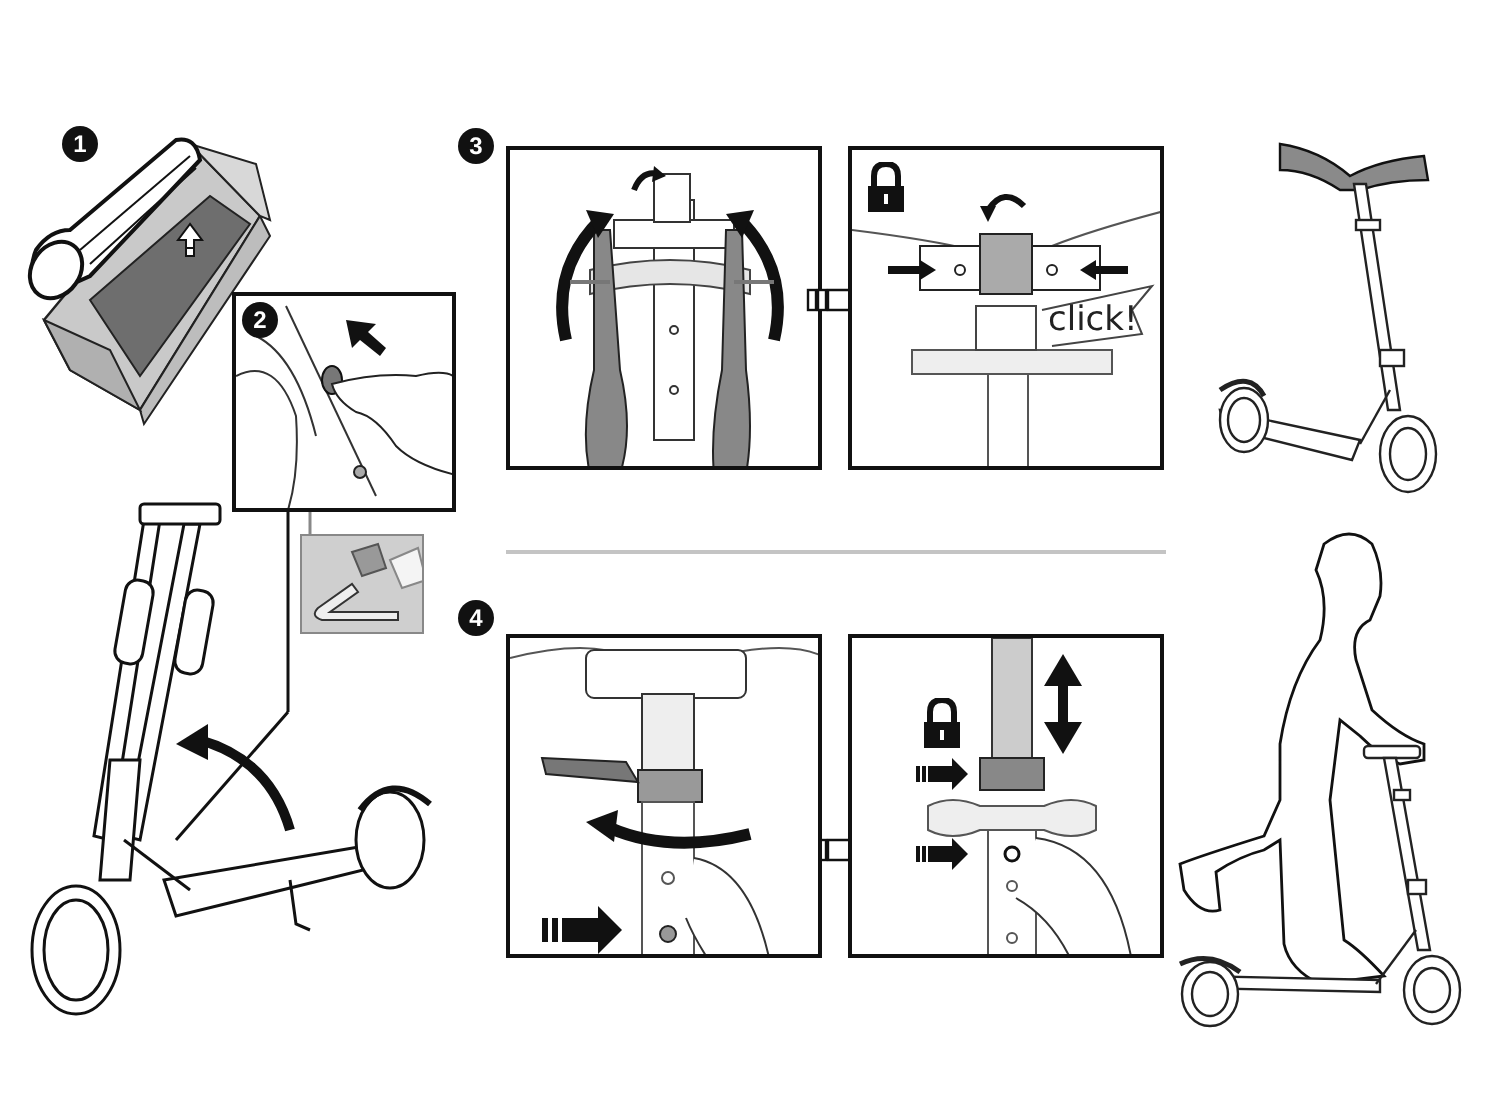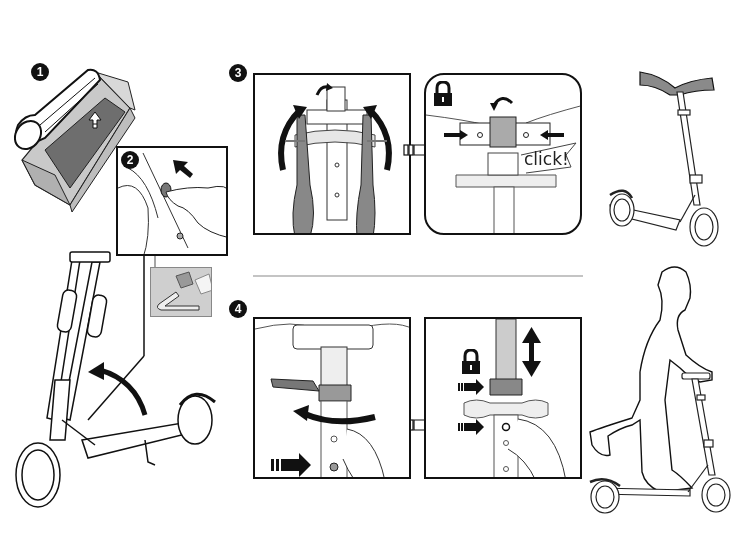--- a/index.html
+++ b/index.html
@@ -126,21 +126,21 @@
     <rect x="404" y="145" width="4" height="10"></rect>
     <rect x="409" y="145" width="4" height="10"></rect>
     <polygon points="414,145 426,145 426,139 438,150 426,161 426,155 414,155"></polygon>
   </g>
   <g fill="#fff" stroke="#111" stroke-width="1.2">
     <rect x="404" y="420" width="4" height="10"></rect>
     <rect x="409" y="420" width="4" height="10"></rect>
     <polygon points="414,420 426,420 426,414 438,425 426,436 426,430 414,430"></polygon>
   </g>
 </svg>
-<div class="panel" style="left:424px;top:73px;width:158px;height:162px;border-radius:20px;">
+<div class="panel" style="left:424px;top:73px;width:158px;height:162px;">
   <svg width="158" height="162" viewBox="0 0 158 162">
     <path d="M0,40 Q40,45 60,50" fill="none" stroke="#555"></path>
     <path d="M158,30 Q120,40 100,48" fill="none" stroke="#555"></path>
     <rect x="34" y="48" width="90" height="22" fill="#fff" stroke="#222"></rect>
     <rect x="64" y="42" width="26" height="30" fill="#aaa" stroke="#222"></rect>
     <circle cx="54" cy="60" r="2.5" fill="none" stroke="#222"></circle>
     <circle cx="100" cy="60" r="2.5" fill="none" stroke="#222"></circle>
     <path d="M18,60 L38,60" stroke="#111" stroke-width="4"></path>
     <polygon points="42,60 34,55 34,65" fill="#111"></polygon>
     <path d="M138,60 L118,60" stroke="#111" stroke-width="4"></path>

